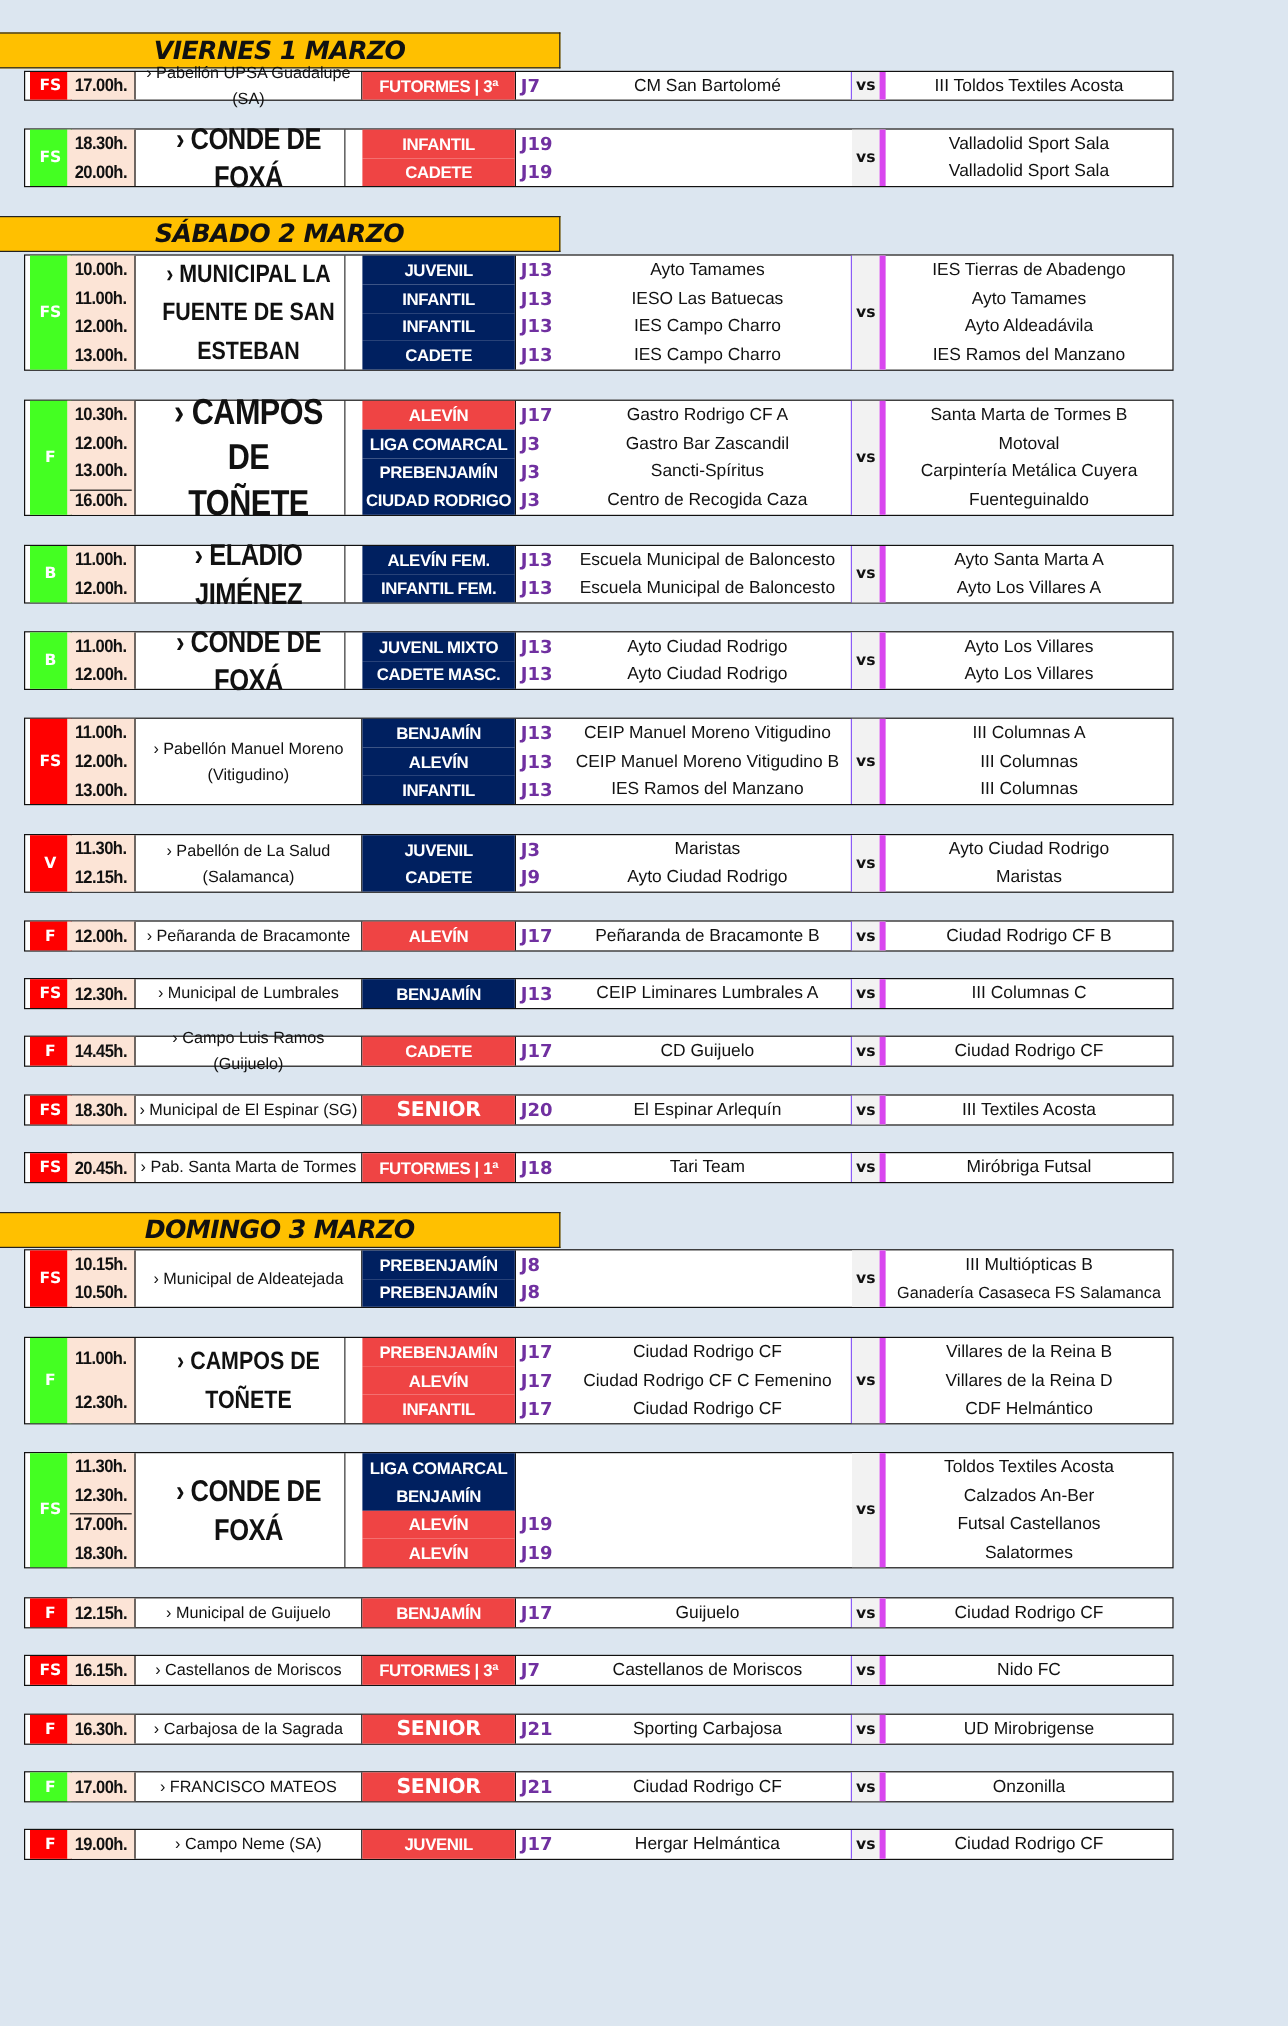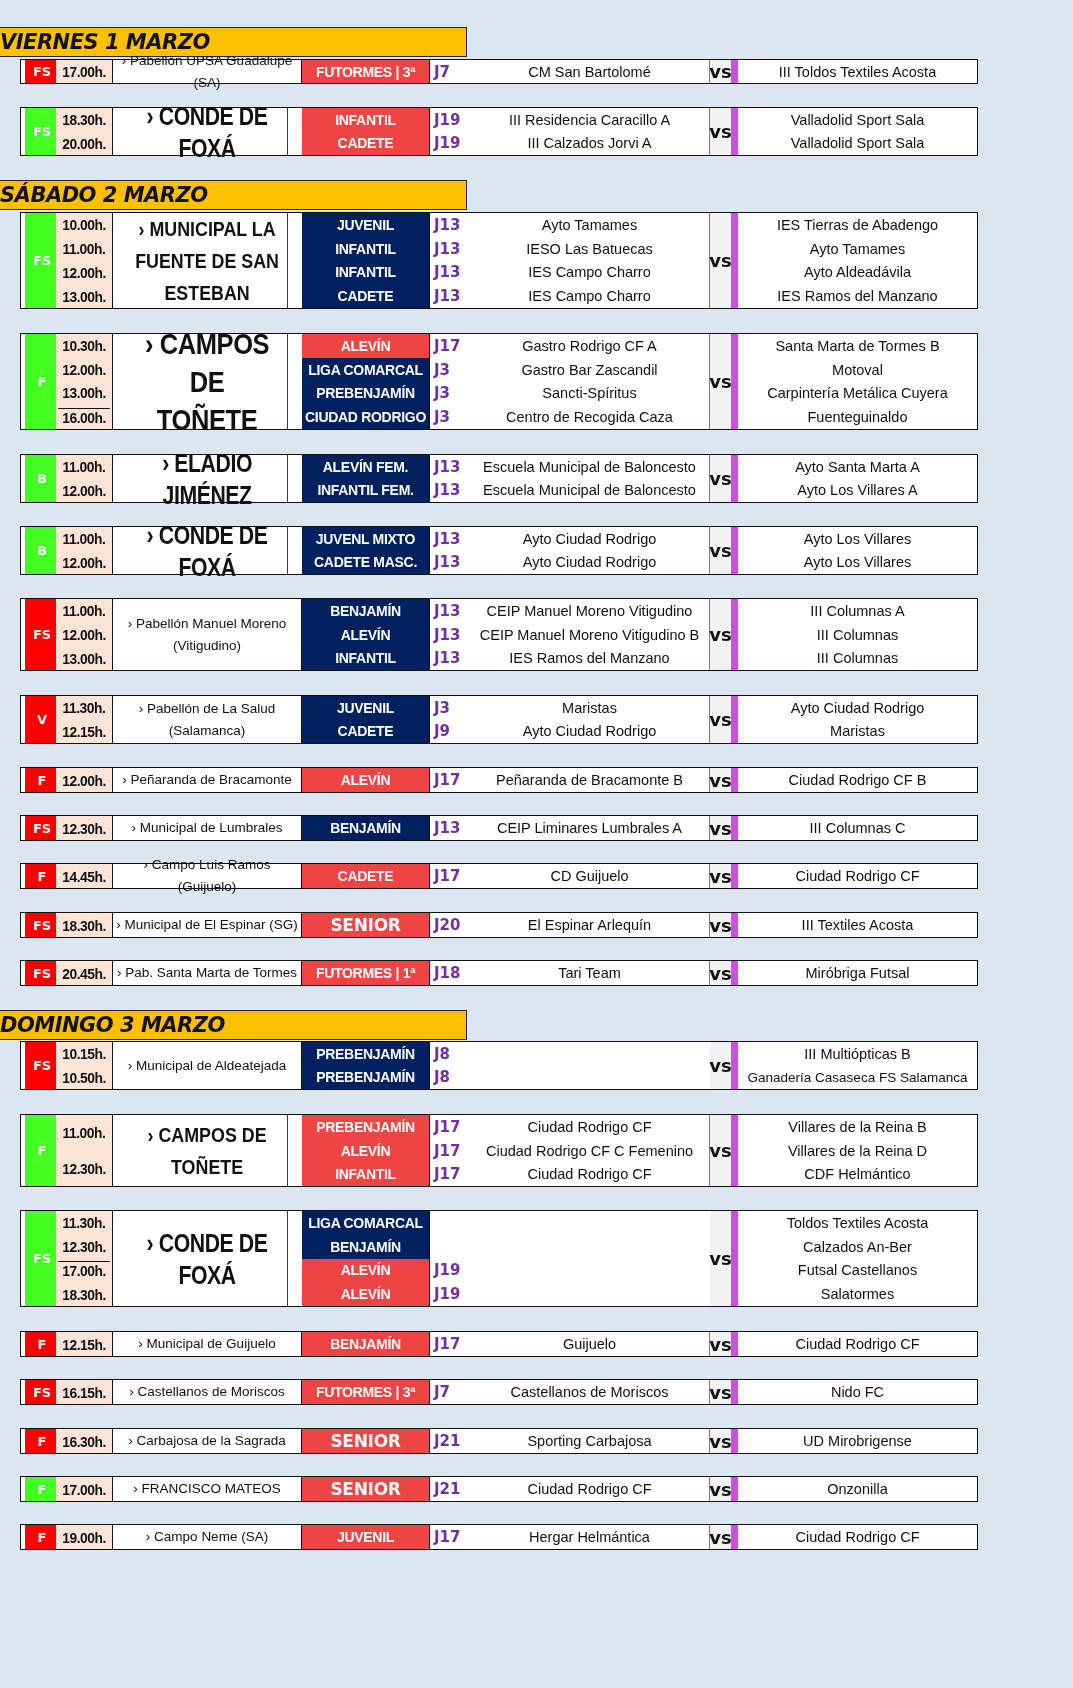--- a/index.html
+++ b/index.html
@@ -1,17 +1,17 @@
 <!DOCTYPE html>
 <html><head>
 <meta charset="utf-8">
 <style>
   html,body{margin:0;padding:0;}
   body{width:1073px;height:1688px;background:#dce6f0;position:relative;overflow:hidden;font-family:"Liberation Sans",sans-serif;}
-  .day{position:absolute;left:0;width:467px;height:30px;background:#ffc000;border-top:1px solid #222;border-right:1px solid #222;border-bottom:1px solid #222;box-sizing:border-box;font-family:"DejaVu Sans",sans-serif;font-weight:bold;font-style:italic;font-size:21px;line-height:29px;color:#111;letter-spacing:-0.5px;}
+  .day{position:absolute;left:0;width:467px;height:30px;background:#ffc000;border-top:1px solid #222;border-right:1px solid #222;border-bottom:1px solid #222;box-sizing:border-box;text-align:center;font-family:"DejaVu Sans",sans-serif;font-weight:bold;font-style:italic;font-size:21px;line-height:29px;color:#111;letter-spacing:-0.5px;}
   .blk{position:absolute;left:20px;width:958px;border:1.5px solid #111;box-sizing:border-box;background:#fff;}
   .blk > div{position:absolute;top:0;bottom:0;box-sizing:border-box;}
   .sport{left:4px;width:35px;color:#fff;font-family:"DejaVu Sans",sans-serif;font-weight:bold;font-size:13px;display:flex;align-items:center;justify-content:center;border-right:1px solid #111;}
   .sport.red{background:#ff0000;}
   .sport.green{background:#44ff22;}
   .times{left:35px;width:57px;background:#fce4d6;border-right:1px solid #111;display:flex;flex-direction:column;justify-content:space-around;}
   .times span{display:block;font-family:"Liberation Sans",sans-serif;font-weight:bold;font-size:15px;color:#111;text-align:center;letter-spacing:-0.5px;transform:scaleX(0.92);}
   .times .sep{border-top:1px solid #111;}
   .venue{left:92px;width:189px;display:flex;align-items:center;justify-content:center;text-align:center;border-right:1px solid #111;color:#111;}
   .venue.small{font-size:13.5px;line-height:22px;}
@@ -20,21 +20,21 @@
   .cats{left:281px;width:128px;display:flex;flex-direction:column;border-right:1px solid #111;}
   .cat{flex:1;display:flex;align-items:center;justify-content:center;color:#fff;font-weight:bold;font-size:14px;letter-spacing:-0.3px;}
   .cat.navy{background:#002060;}
   .cat.orange{background:#ef4444;}
   .cat.senior{font-family:"DejaVu Sans",sans-serif;font-size:17px;}
   .jors{left:409px;width:40px;display:flex;flex-direction:column;}
   .jor{flex:1;display:flex;align-items:center;padding-left:4px;color:#7030a0;font-family:"DejaVu Sans",sans-serif;font-weight:bold;font-size:15px;}
   .homes{left:449px;width:240px;display:flex;flex-direction:column;border-right:1px solid #8b5cf6;}
   .aways{left:717px;width:239px;display:flex;flex-direction:column;}
   .team{flex:1;display:flex;align-items:center;justify-content:center;font-size:14.5px;color:#111;white-space:nowrap;}
-  .vs{left:689px;width:28px;background:#f2f2f2;border-right:7px solid #d946ef;display:flex;align-items:center;justify-content:center;font-family:"DejaVu Sans",sans-serif;font-weight:bold;font-size:18px;color:#111;}
+  .vs{left:689px;width:28px;background:#f2f2f2;border-right:5px solid #d946ef;display:flex;align-items:center;justify-content:center;font-family:"DejaVu Sans",sans-serif;font-weight:bold;font-size:13px;color:#111;}
 </style>
 </head>
 <body>
 
 <div class="day" style="top:27px;">VIERNES 1 MARZO</div>
 <div class="day" style="top:180px;">SÁBADO 2 MARZO</div>
 <div class="day" style="top:1010px;">DOMINGO 3 MARZO</div>
 
 <div class="blk" style="top:59px;height:25px;">
   <div class="sport red">FS</div>
@@ -64,24 +64,20 @@
       <span>20.00h.</span>
     </div>
   <div class="venue big">› CONDE DE FOXÁ</div>
   <div class="cats">
       <div class="cat orange">INFANTIL</div>
       <div class="cat orange">CADETE</div>
     </div>
   <div class="jors">
       <div class="jor">J19</div>
       <div class="jor">J19</div>
-    </div>
-  <div class="homes">
-      <div class="team">III Residencia Caracillo A</div>
-      <div class="team">III Calzados Jorvi A</div>
     </div>
   <div class="vs">vs</div>
   <div class="aways">
       <div class="team">Valladolid Sport Sala</div>
       <div class="team">Valladolid Sport Sala</div>
     </div>
 </div>
 
 <div class="blk" style="top:212px;height:97px;">
   <div class="sport green">FS</div>

